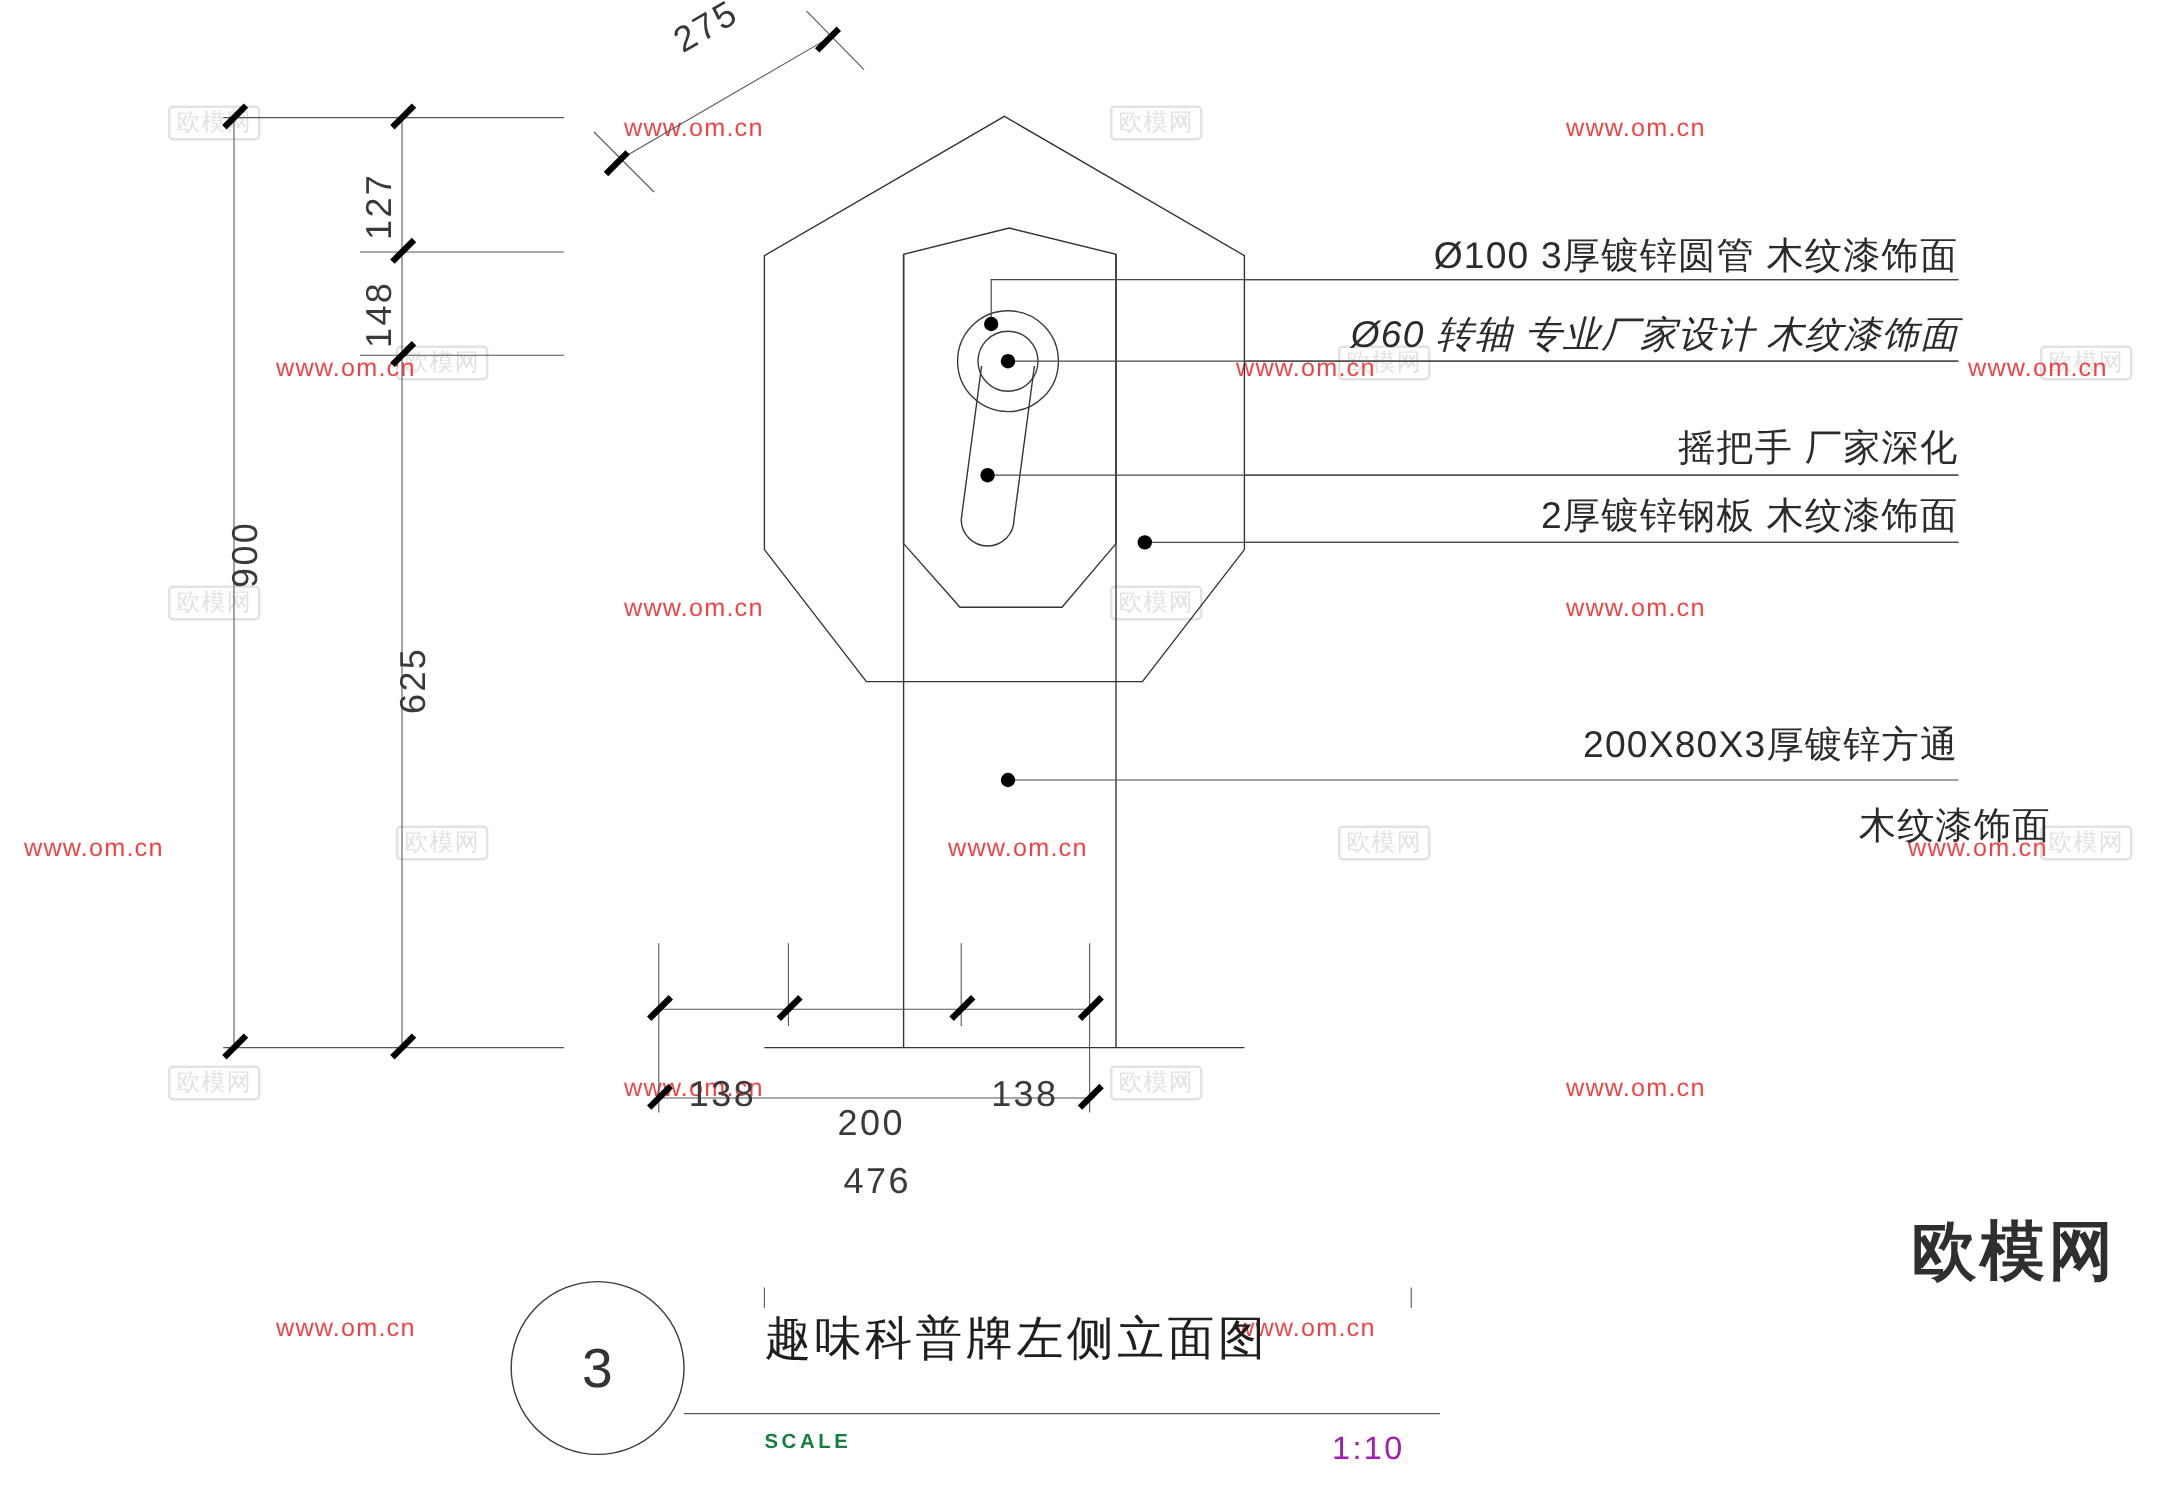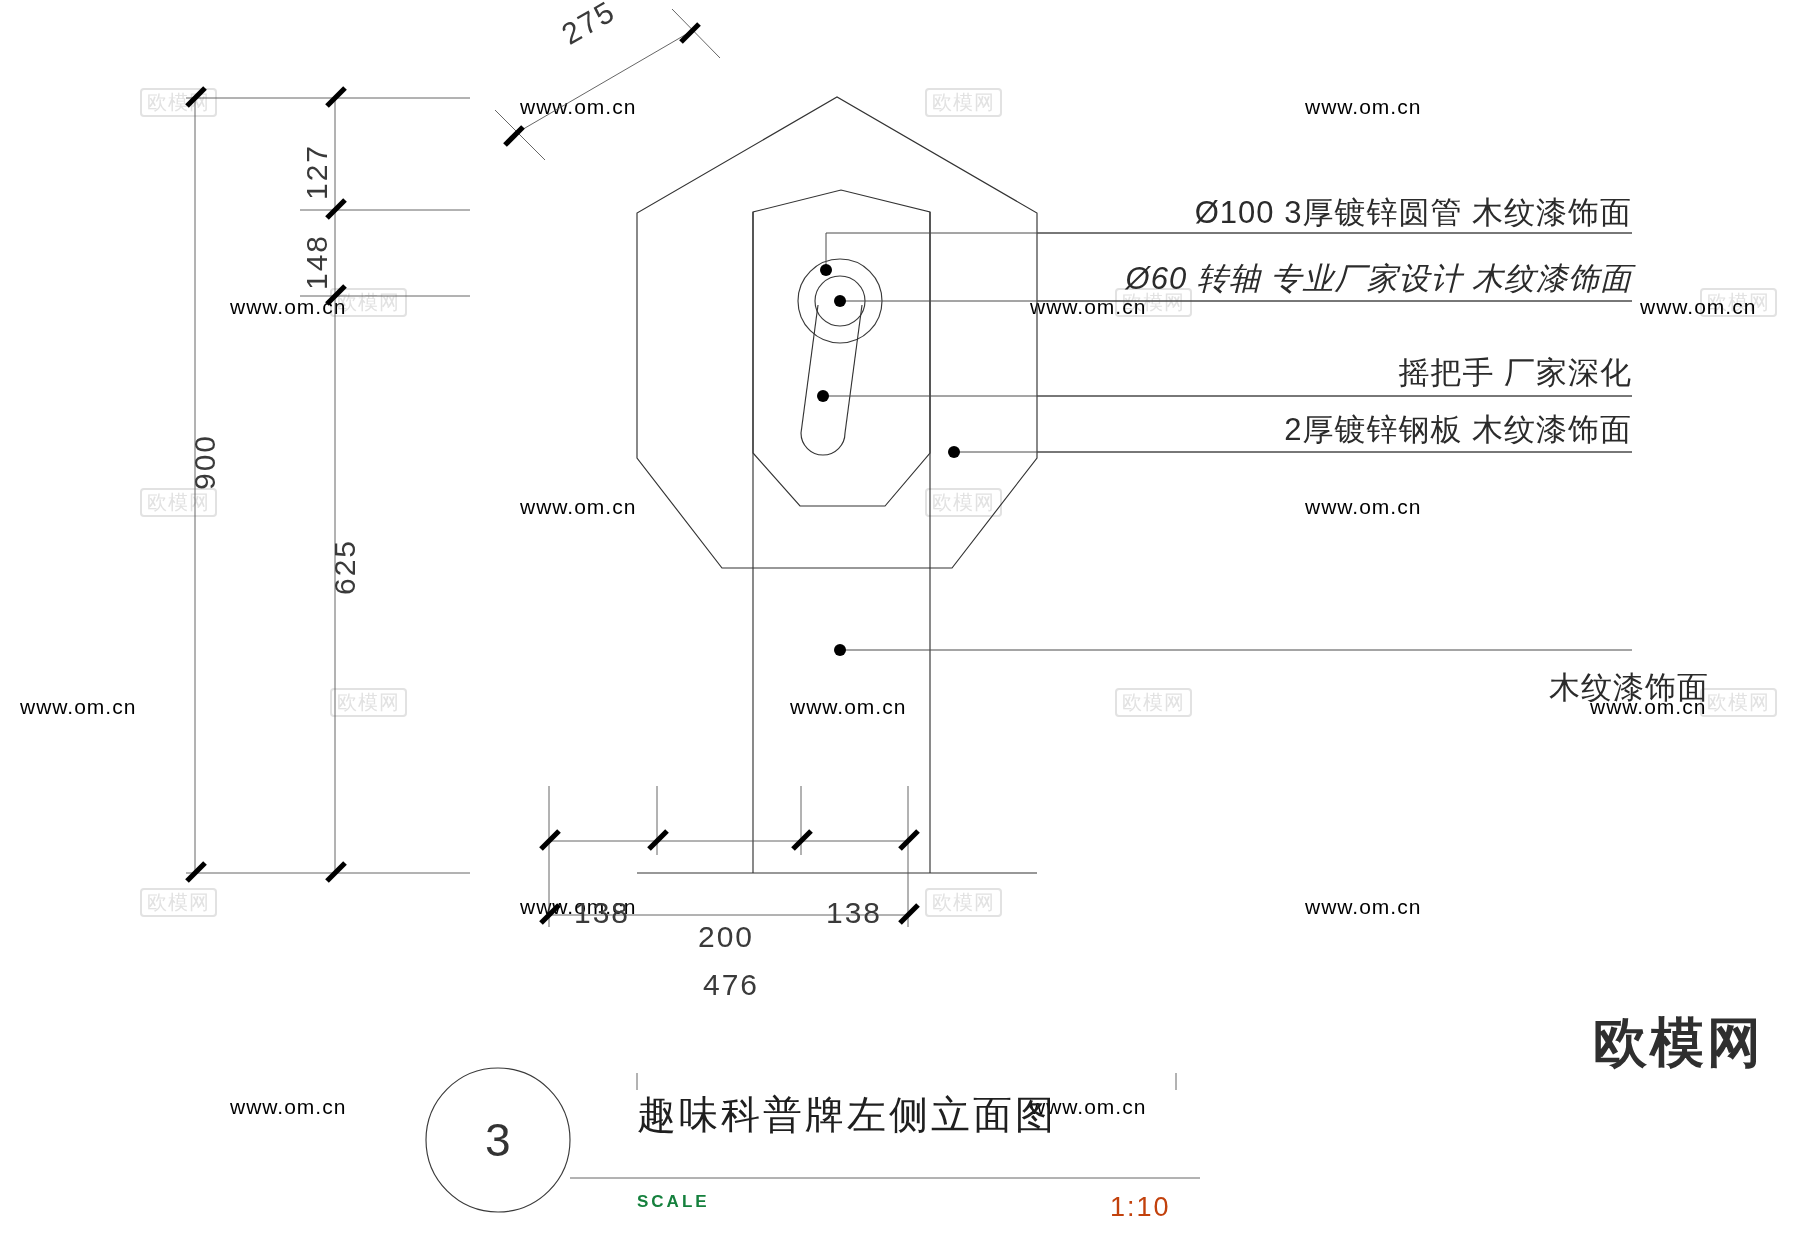--- a/index.html
+++ b/index.html
@@ -87,31 +87,31 @@
   }
   .scale-label {
     font-size: 17px;
     letter-spacing: 3px;
     color: #15803d;
     font-weight: bold;
   }
   .scale-val {
     font-size: 27px;
     letter-spacing: 2px;
-    color: #c2410c;
+    color: #a21caf;
   }
   .bubble-num {
     font-size: 46px;
     color: #333333;
   }
   
   .wm-tile {
     position: absolute;
     font-size: 21px;
-    color: #000000;
+    color: #ef4444;
     letter-spacing: 1px;
     user-select: none;
     font-family: "Liberation Sans", sans-serif;
   }
   .wm-box {
     position: absolute;
     user-select: none;
     border: 2px solid #e2e2e2;
     border-radius: 4px;
     color: #e2e2e2;
@@ -293,20 +293,21 @@
   <div class="txt dim-num" style="left:703px; top:968px;">476</div>
 
   <div class="txt anno" style="left:1632px; top:192px; transform: translateX(-100%); text-align: right;">Ø100  3厚镀锌圆管  木纹漆饰面</div>
 
   <div class="txt anno" style="left:1632px; top:258px; transform: translateX(-100%); font-style: italic;">Ø60  转轴  专业厂家设计  木纹漆饰面</div>
 
   <div class="txt anno" style="left:1632px; top:352px; transform: translateX(-100%);">摇把手  厂家深化</div>
 
   <div class="txt anno" style="left:1632px; top:409px; transform: translateX(-100%);">2厚镀锌钢板  木纹漆饰面</div>
 
+  <div class="txt anno" style="left:1632px; top:600px; transform: translateX(-100%);">200X80X3厚镀锌方通</div>
 
   <div class="txt anno" style="left:1709px; top:667px; transform: translateX(-100%);">木纹漆饰面</div>
 
   <div class="txt bubble-num" style="left:498px; top:1140px; transform: translate(-50%,-50%);">3</div>
 
   <div class="txt title-cn" style="left:637px; top:1088px;">趣味科普牌左侧立面图</div>
 
   <div class="txt scale-label" style="left:637px; top:1192px;">SCALE</div>
 
   <div class="txt scale-val" style="left:1110px; top:1192px;">1:10</div>

